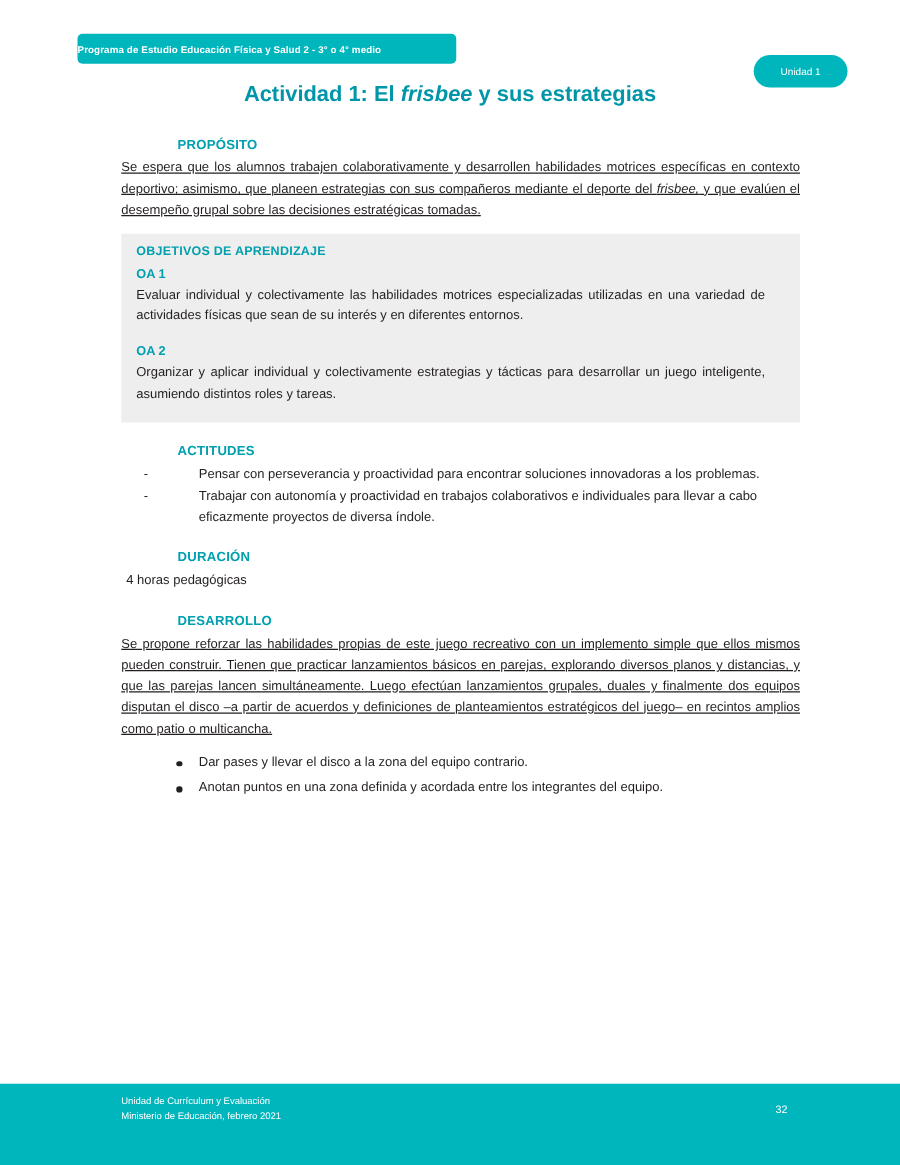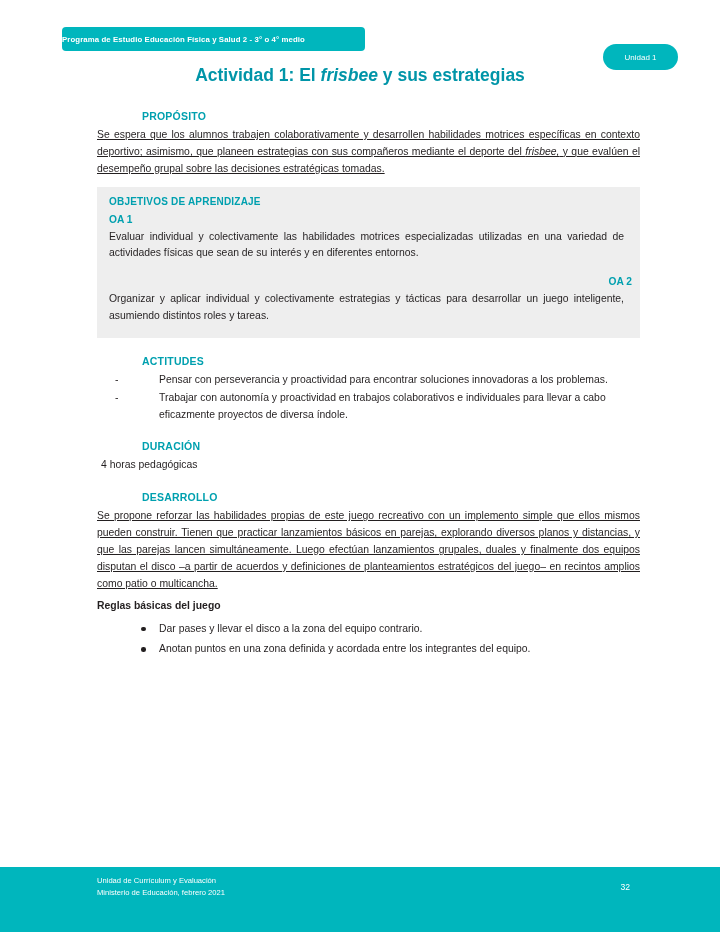--- a/index.html
+++ b/index.html
@@ -90,37 +90,37 @@
     line-height: 1.62;
     text-align: justify;
     margin: 0;
     text-decoration: underline;
   }
   p.body .ital { font-style: italic; }
 
   
   .oa-box {
     background: #eeeeee;
-    padding: 9px 8px 13px 12px;
+    padding: 9px 20px 13px 12px;
     margin-top: 9px;
   }
   .oa-box-title {
     color: #00a0af;
     font-size: 10px;
     font-weight: bold;
     letter-spacing: 0.2px;
     margin-bottom: 7px;
   }
   .oa-code {
     color: #00a0af;
     font-size: 10.2px;
     font-weight: bold;
     margin-bottom: 4px;
   }
-  .oa-code.second { margin-top: 14px; text-align: right; }
+  .oa-code.second { margin-top: 14px; }
   .oa-text {
     font-size: 10.4px;
     line-height: 1.62;
     text-align: justify;
     margin: 0;
     padding-right: 8px;
   }
 
   
   ul.dash-list {
@@ -241,21 +241,20 @@
       <span class="dash">-</span>
       <span>Trabajar con autonomía y proactividad en trabajos colaborativos e individuales para llevar a cabo eficazmente proyectos de diversa índole.</span>
     </li>
   </ul>
 
   <div class="section-label">DURACIÓN</div>
   <p class="duration-text">4 horas pedagógicas</p>
 
   <div class="section-label">DESARROLLO</div>
   <p class="body">Se propone reforzar las habilidades propias de este juego recreativo con un implemento simple que ellos mismos pueden construir. Tienen que practicar lanzamientos básicos en parejas, explorando diversos planos y distancias, y que las parejas lancen simultáneamente.  Luego efectúan lanzamientos grupales, duales y finalmente dos equipos disputan el disco –a partir de acuerdos y definiciones de planteamientos estratégicos del juego– en recintos amplios como patio o multicancha.</p>
-  <div class="sub-bold">Reglas básicas del juego</div>
   <ul class="bullet-list">
     <li>Dar pases y llevar el disco a la zona del equipo contrario.</li>
     <li>Anotan puntos en una zona definida y acordada entre los integrantes del equipo.</li>
   </ul>
 
 </div>
 
 <div class="footer-band"></div>
 <div class="footer-left">
   <div>Unidad de Currículum y Evaluación</div>

